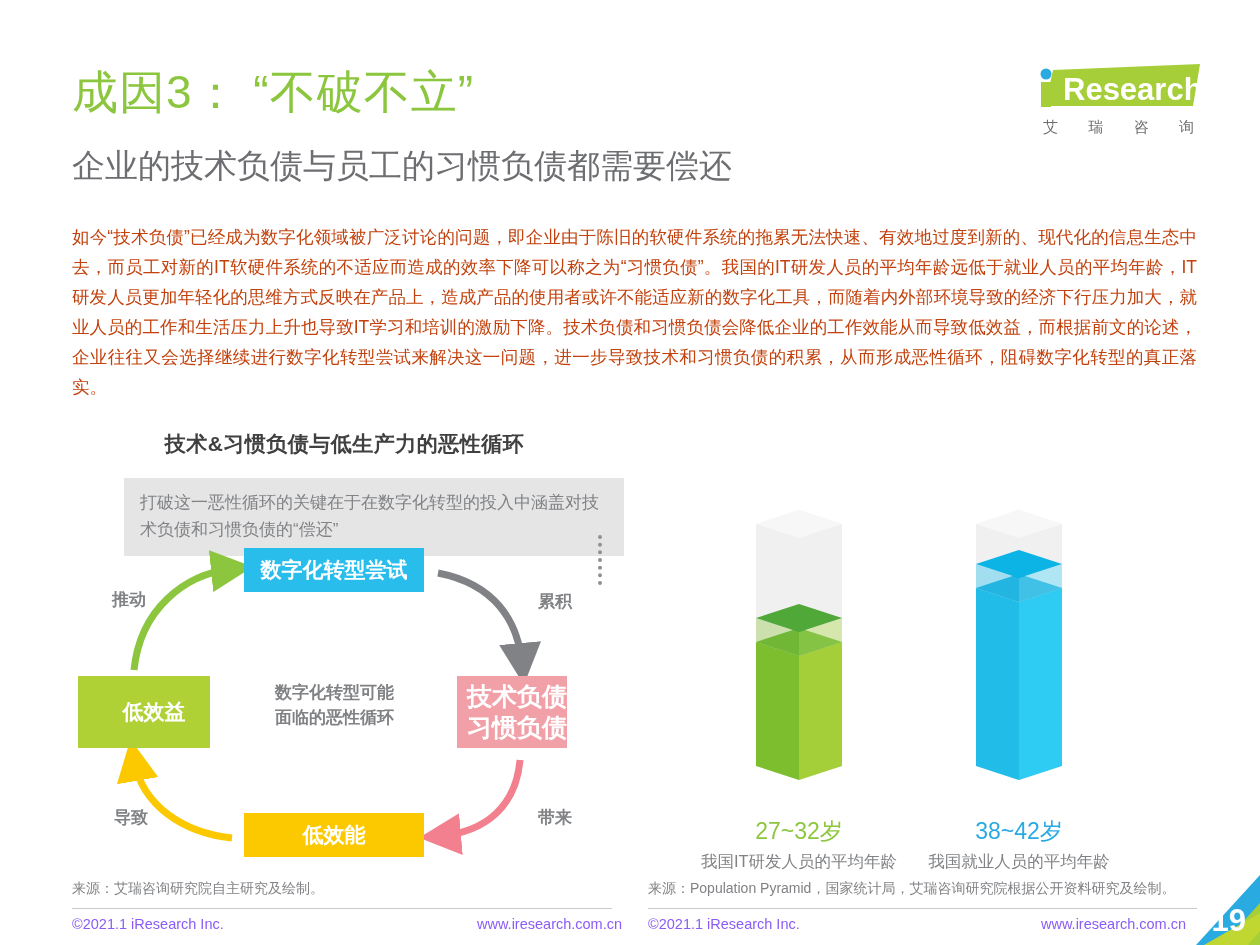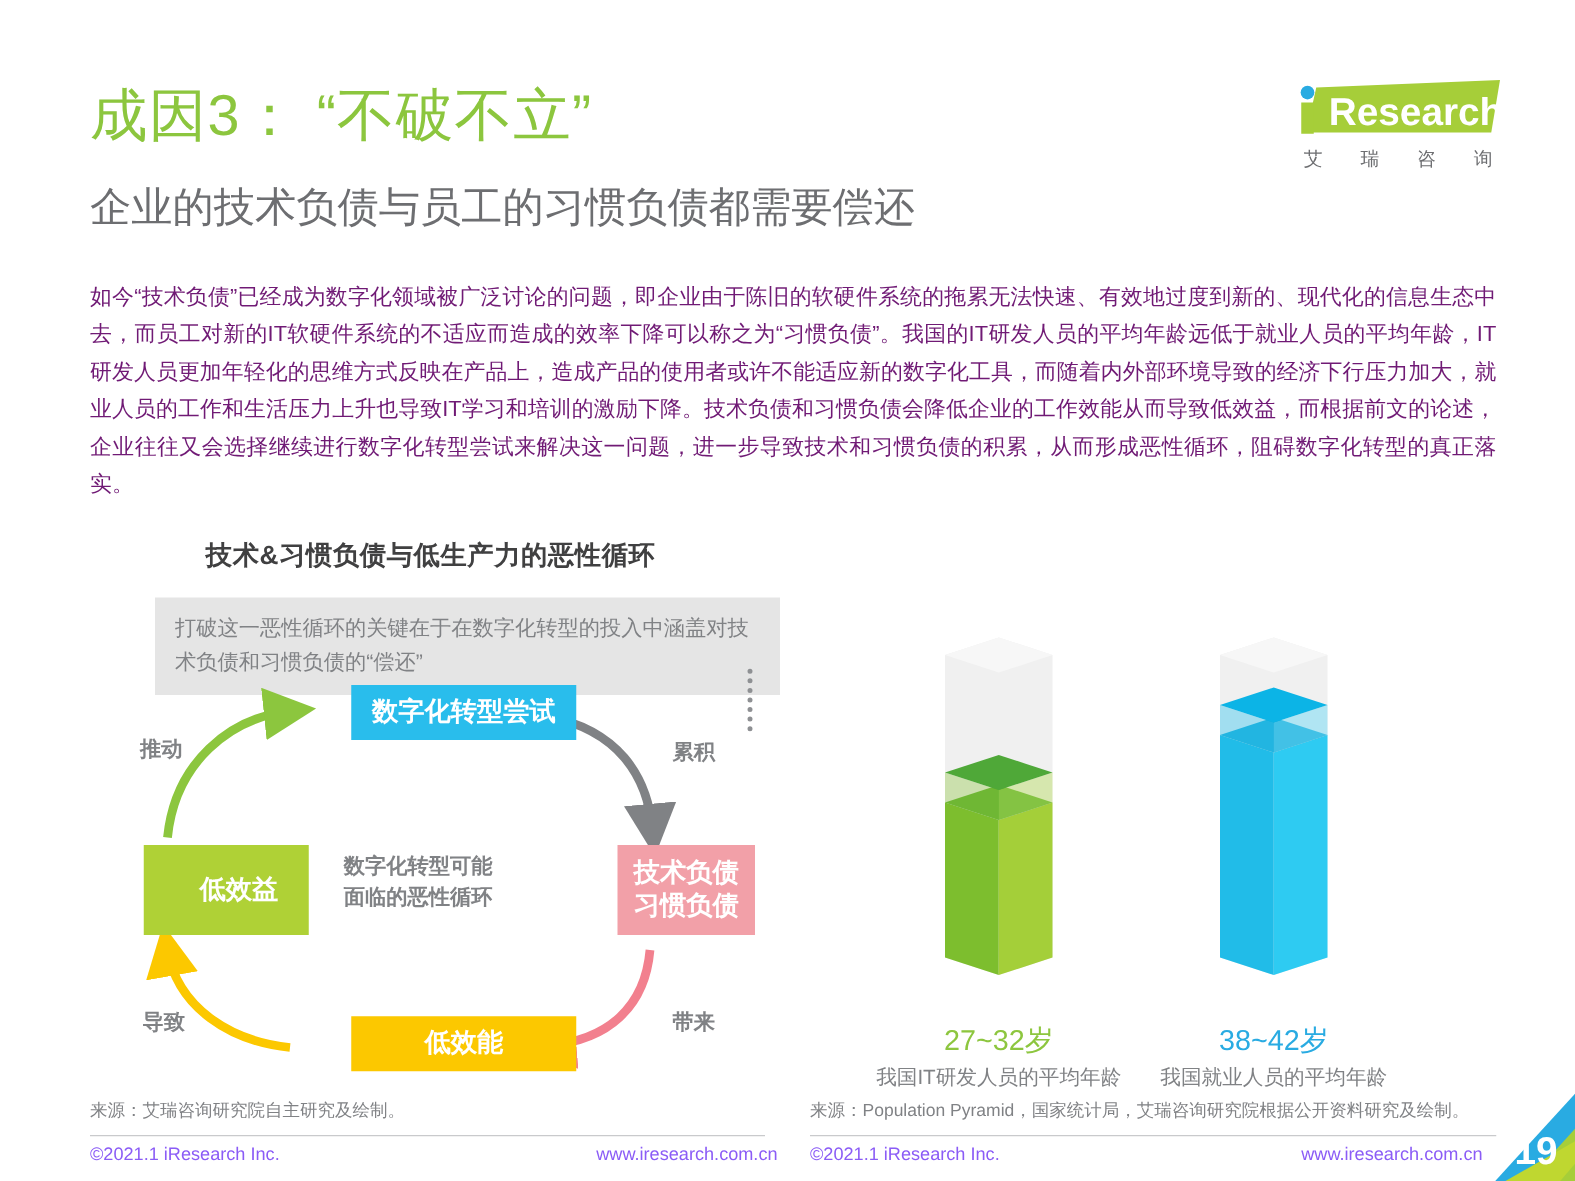--- a/index.html
+++ b/index.html
@@ -27,21 +27,21 @@
   .logo-mark{position:relative;width:165px;height:50px;}
   .logo-cn{
     display:flex;justify-content:space-between;
     width:152px;margin:6px 0 0 8px;
     font-size:15px;color:#6d6e71;letter-spacing:1px;
   }
 
   
   .body-text{
     position:absolute;left:72px;top:222px;width:1125px;
-    font-size:17.5px;line-height:30px;color:#701a75;text-align:justify;
+    font-size:17.5px;line-height:30px;color:#c2410c;text-align:justify;
   }
 
   
   .panel-left{position:absolute;left:72px;top:430px;width:545px;height:470px;}
   .panel-right{position:absolute;left:648px;top:430px;width:552px;height:470px;}
   .panel-head{
     text-align:center;font-size:21px;font-weight:bold;color:#404041;
     letter-spacing:.5px;white-space:nowrap;
   }
 
@@ -53,24 +53,24 @@
   }
   .dotted{
     position:absolute;left:526px;top:105px;width:0;height:50px;
     border-left:4px dotted #8e9093;
   }
 
   
   .cycle{position:absolute;left:0;top:118px;width:545px;height:310px;}
   .node{
     position:absolute;display:flex;align-items:center;justify-content:center;
-    color:#ffffff;font-weight:bold;text-align:center;line-height:1.25;margin-left:37px;
+    color:#ffffff;font-weight:bold;text-align:center;line-height:1.25;
   }
   .node-digital{left:172px;top:0px;width:180px;height:44px;background:#29BDEC;font-size:21px;}
-  .node-debt{left:385px;top:128px;width:110px;height:72px;background:#F2A0A8;font-size:21px;flex-direction:column;}
+  .node-debt{left:385px;top:128px;width:110px;height:72px;background:#F2A0A8;font-size:25px;flex-direction:column;align-items:flex-end;}
   .node-benefit{left:6px;top:128px;width:112px;height:72px;background:#AFD136;font-size:21px;padding-left:20px;}
   .node-efficiency{left:172px;top:265px;width:180px;height:44px;background:#FCC800;font-size:21px;}
   .cycle-center{
     position:absolute;left:180px;top:133px;width:165px;
     text-align:center;font-size:17px;font-weight:bold;color:#808285;line-height:1.45;
   }
   .arrow-label{position:absolute;font-size:17px;font-weight:bold;color:#808285;}
   .lbl-push{left:40px;top:40px;}
   .lbl-accum{left:466px;top:42px;}
   .lbl-cause{left:42px;top:258px;}

